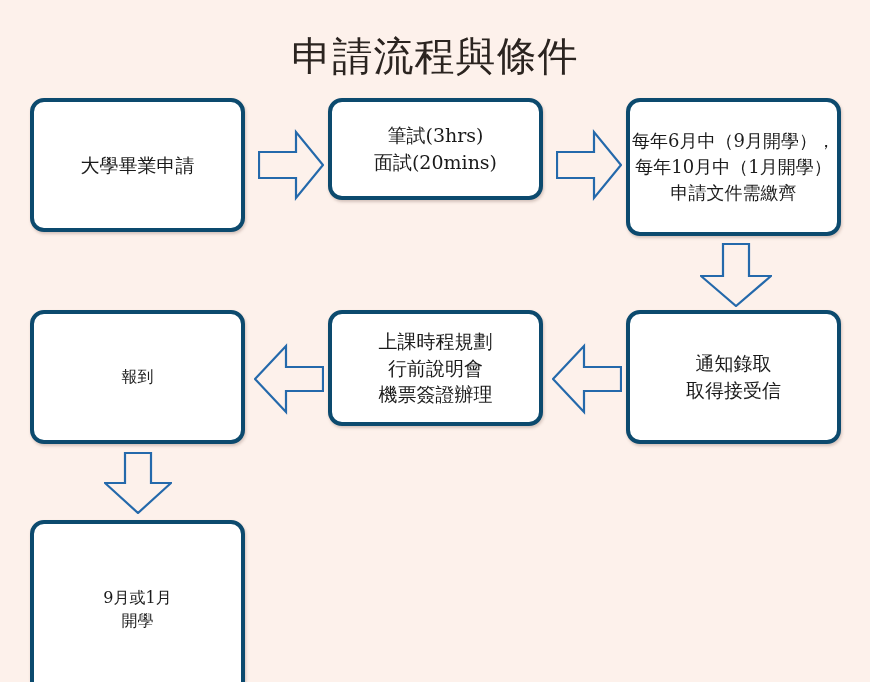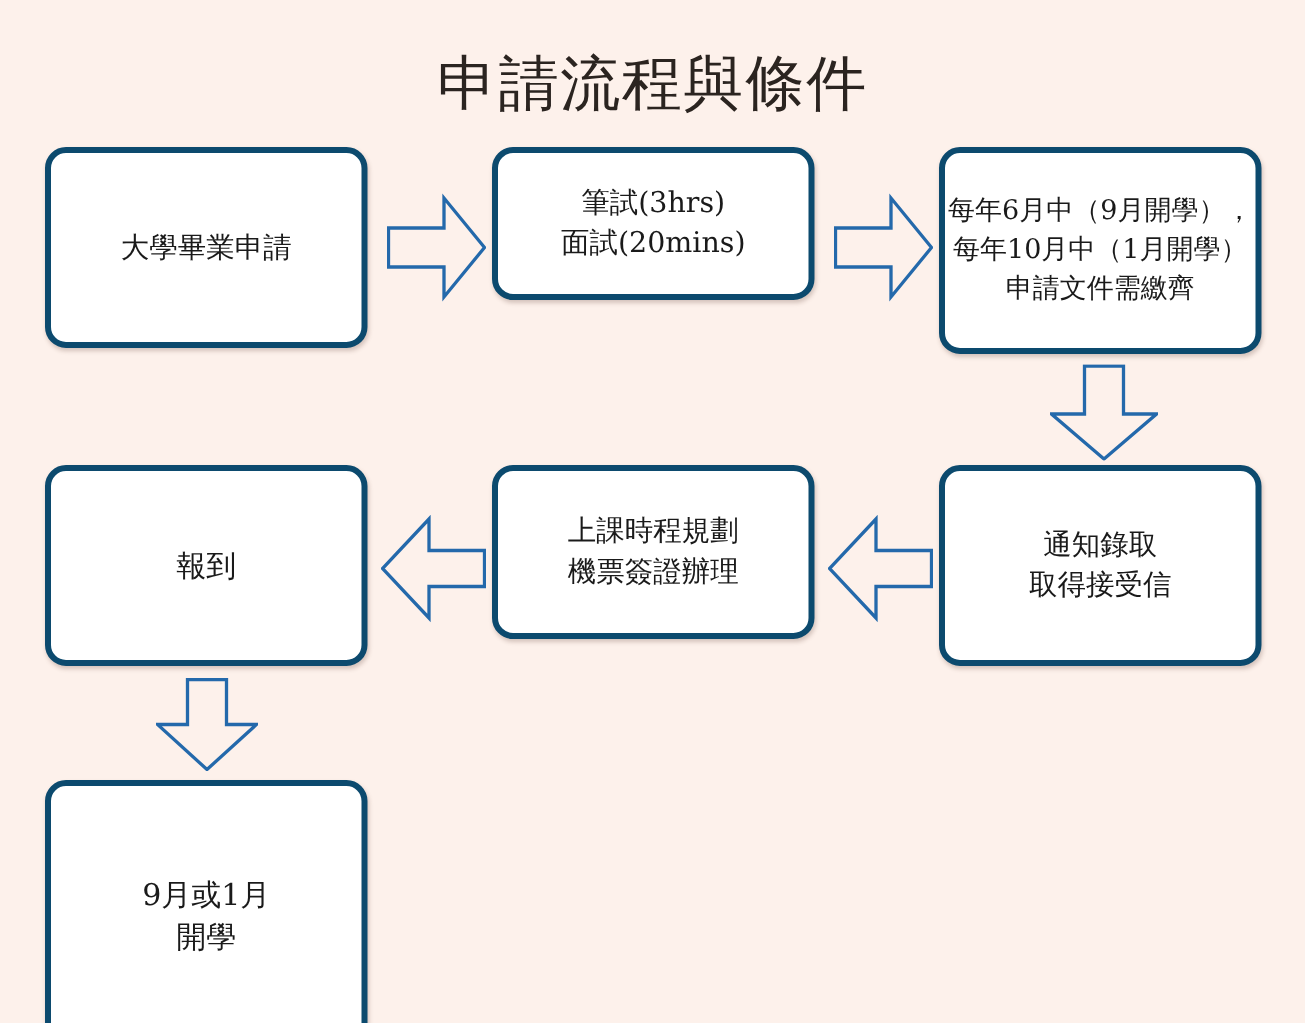--- a/index.html
+++ b/index.html
@@ -69,21 +69,21 @@
 
   
   #node-deadline .node-text {
     font-size: 18px;
     line-height: 1.45;
     position: relative;
     width: 250px;
   }
 
   #node-report .node-text,
-  #node-start  .node-text { font-size: 20px; }
+  #node-start  .node-text { font-size: 16px; }
 
   
   .arrow {
     position: absolute;
     overflow: visible;
   }
   .arrow svg { display: block; }
   .arrow path {
     fill: none;
     stroke: #2469ab;
@@ -153,20 +153,21 @@
 
   <div class="arrow" id="arrow-4">
     <svg viewBox="0 0 70 72" width="70" height="72" aria-hidden="true">
       <path d="M69,24 L32,24 L32,3 L1,36 L32,69 L32,48 L69,48 Z"></path>
     </svg>
   </div>
 
   <div class="node" id="node-prep">
     <div class="node-text">
       <span class="ln">上課時程規劃</span>
+      <span class="ln">行前說明會</span>
       <span class="ln">機票簽證辦理</span>
     </div>
   </div>
 
   <div class="arrow" id="arrow-5">
     <svg viewBox="0 0 70 72" width="70" height="72" aria-hidden="true">
       <path d="M69,24 L32,24 L32,3 L1,36 L32,69 L32,48 L69,48 Z"></path>
     </svg>
   </div>
 

